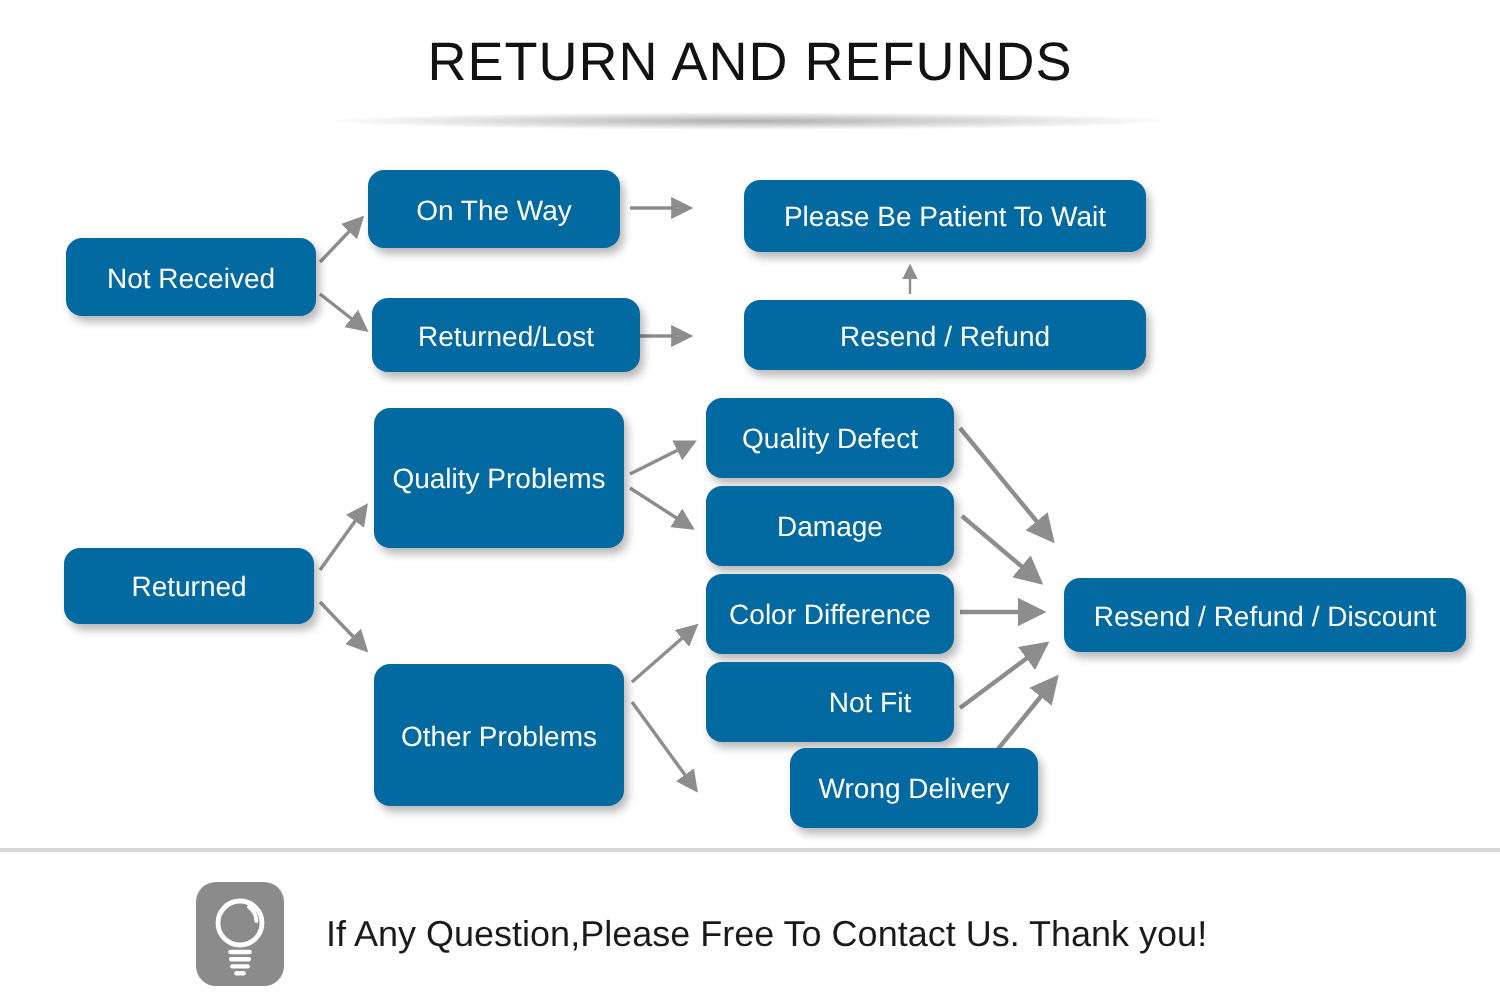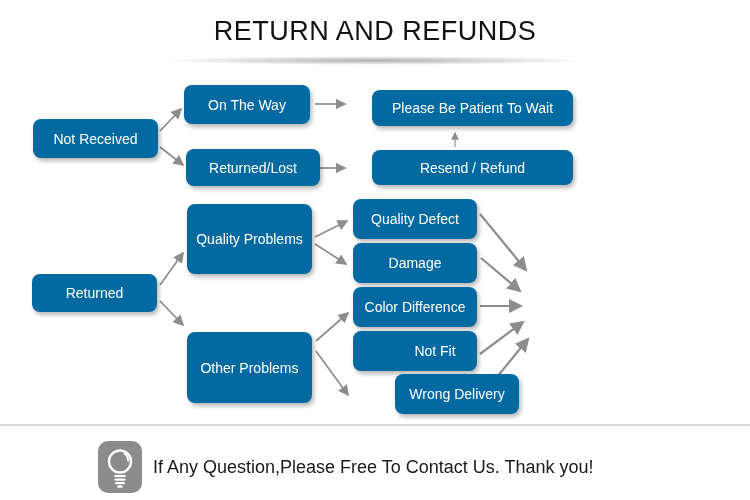--- a/index.html
+++ b/index.html
@@ -44,21 +44,21 @@
   #n-resend-refund-discount  { left: 532px; top: 289px; width: 201px; height: 37px; }
 
   .arrows { position: absolute; inset: 0; width: 750px; height: 500px; pointer-events: none; }
 
   .footer-divider {
     position: absolute; top: 424px; left: 0; width: 750px; height: 2px;
     background: #d9d9d9;
   }
   .footer {
     position: absolute; left: 98px; top: 441px; height: 52px;
-    display: flex; align-items: center; gap: 11px;
+    display: flex; align-items: center; gap: 21px;
   }
   .bulb-badge {
     width: 44px; height: 52px; background: #8b8b8b; border-radius: 10px;
     display: flex; align-items: center; justify-content: center; flex: 0 0 auto;
   }
   .footer-text {
     font-size: 18px; color: #1a1a1a; white-space: nowrap;
   }
 </style>
 </head>
@@ -101,20 +101,21 @@
   <div class="node" id="n-please-wait">Please Be Patient To Wait</div>
   <div class="node" id="n-resend-refund">Resend / Refund</div>
   <div class="node" id="n-quality-problems">Quality Problems</div>
   <div class="node" id="n-received">Returned</div>
   <div class="node" id="n-other-problems">Other Problems</div>
   <div class="node" id="n-quality-defect">Quality Defect</div>
   <div class="node" id="n-damage">Damage</div>
   <div class="node" id="n-color-difference">Color Difference</div>
   <div class="node" id="n-not-fit">Not Fit</div>
   <div class="node" id="n-wrong-delivery">Wrong Delivery</div>
+  <div class="node" id="n-resend-refund-discount">Resend / Refund / Discount</div>
 
   <div class="footer-divider"></div>
   <div class="footer">
     <span class="bulb-badge">
       <svg width="44" height="52" viewBox="0 0 44 52">
         <g stroke="#ffffff" fill="none" stroke-linecap="round">
           <circle cx="22" cy="20.5" r="11" stroke-width="2.4"></circle>
           <path d="M 26.5 12.5 A 9.2 9.2 0 0 1 30.2 19.5" stroke-width="2"></path>
           <line x1="17.2" y1="35" x2="26.8" y2="35" stroke-width="2.2"></line>
           <line x1="17.6" y1="38.6" x2="26.4" y2="38.6" stroke-width="2.2"></line>

